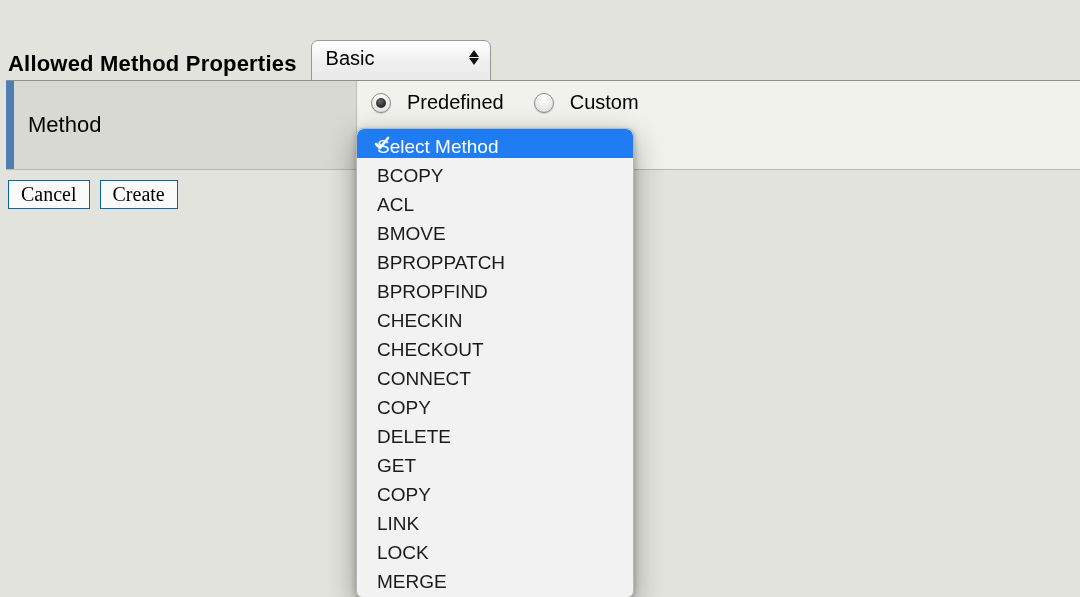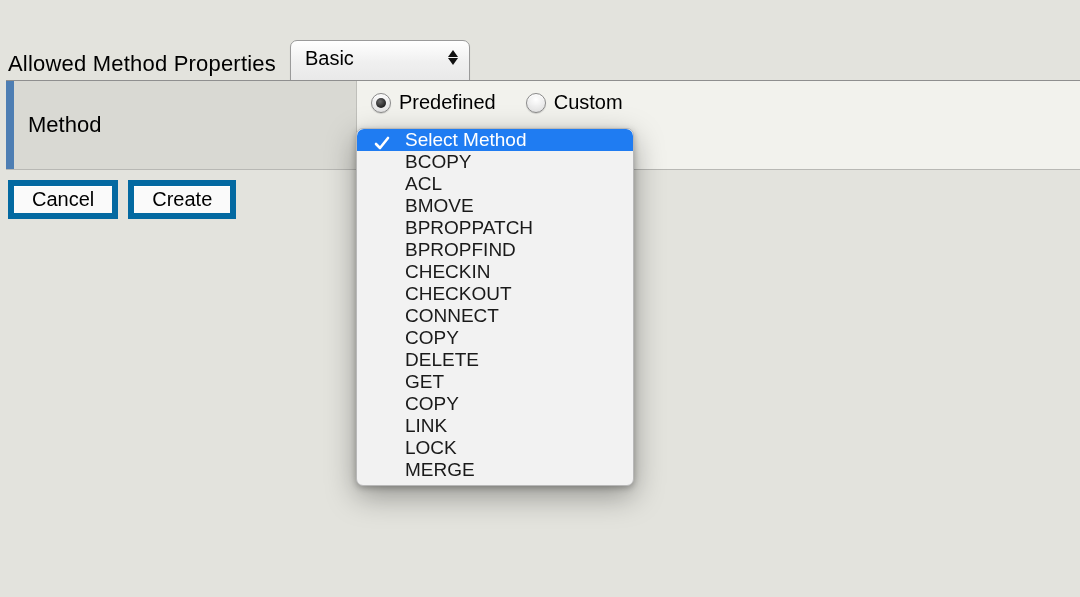--- a/index.html
+++ b/index.html
@@ -18,21 +18,21 @@
   
   .header {
     position: absolute;
     left: 8px;
     top: 40px;
     display: flex;
     align-items: center;
     gap: 14px;
   }
   .header-title {
-    font-weight: 400;
+    font-weight: 700;
     font-size: 22px;
     letter-spacing: 0.2px;
   }
 
   
   .native-select {
     position: relative;
     height: 34px;
     min-width: 130px;
     padding: 0 34px 12px 14px;
@@ -90,21 +90,21 @@
     align-items: flex-start;
     padding-top: 10px;
     padding-left: 14px;
     gap: 30px;
   }
 
   
   .radio {
     display: flex;
     align-items: center;
-    gap: 8px;
+    gap: 16px;
     font-size: 20px;
     cursor: default;
   }
   .radio-dot {
     width: 18px; height: 18px;
     border: 1px solid #8a8a8a;
     border-radius: 50%;
     background: radial-gradient(circle at 50% 30%, #ffffff, #dcdcdc);
     box-shadow: inset 0 1px 1px #fff, 0 1px 1px rgba(0,0,0,0.15);
     position: relative;
@@ -120,49 +120,49 @@
 
   
   .buttons {
     position: absolute;
     left: 8px;
     top: 180px;
     display: flex;
     gap: 10px;
   }
   .btn {
-    border: 6px solid #0369a1;
+    border: 1px solid #0369a1;
     background: #fafafa;
-    padding: 2px 18px;
-    font-size: 20px;
-    font-family: Liberation Sans, sans-serif;
+    padding: 2px 12px;
+    font-size: 20px;
+    font-family: Liberation Serif, serif;
     box-shadow: inset 0 1px 0 #fff;
     cursor: default;
   }
 
   
   .popup {
     position: absolute;
     left: 356px;
     top: 128px;
     width: 276px;
     background: #f2f2f2;
     border: 1px solid #b8b8b8;
     border-radius: 7px;
     box-shadow: 0 10px 30px rgba(0,0,0,0.35), 0 2px 6px rgba(0,0,0,0.25);
     padding-bottom: 4px;
     overflow: hidden;
   }
   .popup-item {
-    height: 22px;
+    height: 29px;
     display: flex;
     align-items: flex-end;
     font-size: 19px;
     color: #1a1a1a;
-    padding-left: 48px; 
+    padding-left: 20px; 
     position: relative;
     cursor: default;
   }
   .popup-item:first-child { border-top-left-radius:7px; border-top-right-radius:7px; }
   .popup-item.selected {
     background: #1f7cf2;
     color: #fff;
   }
   .popup-item .check {
     position: absolute;

